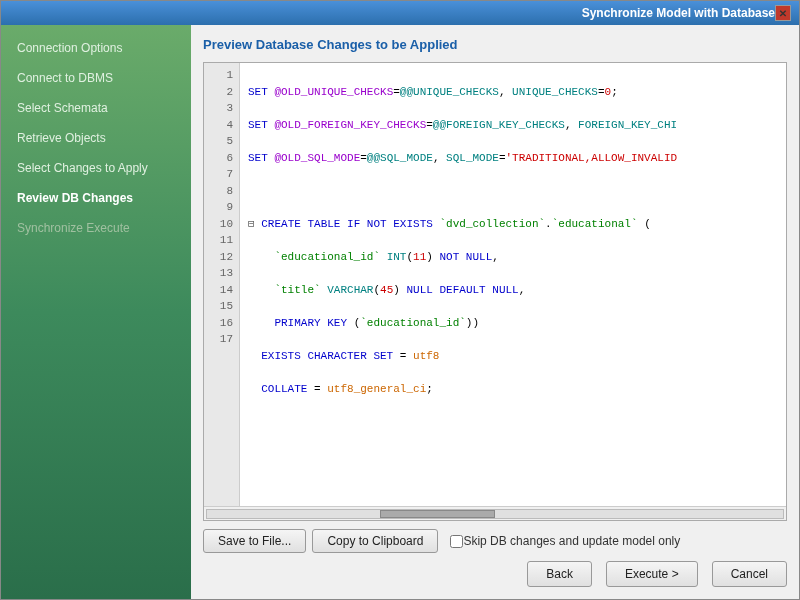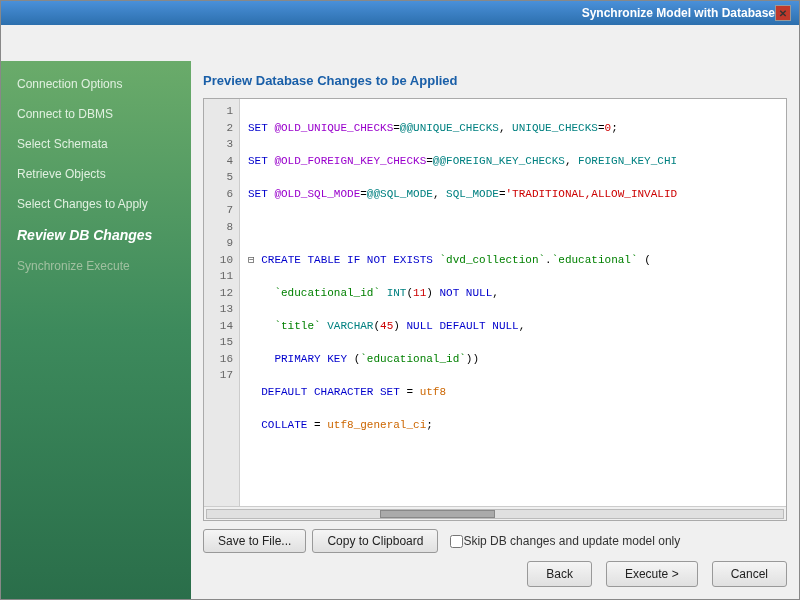--- a/index.html
+++ b/index.html
@@ -40,39 +40,37 @@
       font-size: 10px;
       display: flex;
       align-items: center;
       justify-content: center;
       cursor: pointer;
     }
     .content-area {
       display: flex;
       flex: 1;
       overflow: hidden;
-      margin-top: 36px;
     }
     .sidebar {
       width: 190px;
       background: linear-gradient(to bottom, #6aab6a, #3d8a5c, #2a6e4a);
       flex-shrink: 0;
       padding: 8px 0;
     }
     .sidebar-item {
       padding: 8px 16px;
       color: #e0f0e0;
       font-size: 12px;
       cursor: pointer;
     }
     .sidebar-item.active {
       color: white;
       font-weight: bold;
-      font-size: 14px;
-      font-style: italic;
+      font-size: 12px;
     }
     .sidebar-item.disabled {
       color: #a0c0a0;
     }
     .main-panel {
       flex: 1;
       display: flex;
       flex-direction: column;
       background: #f0f0f0;
       padding: 12px;
@@ -248,21 +246,21 @@
 
           <div class="code-content">
 <div class="code-line"><span class="kw-blue">SET</span> <span class="kw-var">@OLD_UNIQUE_CHECKS</span>=<span class="kw-teal">@@UNIQUE_CHECKS</span>, <span class="kw-teal">UNIQUE_CHECKS</span>=<span class="kw-str">0</span>;</div>
 <div class="code-line"><span class="kw-blue">SET</span> <span class="kw-var">@OLD_FOREIGN_KEY_CHECKS</span>=<span class="kw-teal">@@FOREIGN_KEY_CHECKS</span>, <span class="kw-teal">FOREIGN_KEY_CHI</span></div>
 <div class="code-line"><span class="kw-blue">SET</span> <span class="kw-var">@OLD_SQL_MODE</span>=<span class="kw-teal">@@SQL_MODE</span>, <span class="kw-teal">SQL_MODE</span>=<span class="kw-str">'TRADITIONAL,ALLOW_INVALID</span></div>
 <div class="code-line"></div>
 <div class="code-line"><span class="expand-icon">⊟</span> <span class="kw-blue">CREATE TABLE IF NOT EXISTS</span> <span class="kw-green">`dvd_collection`</span>.<span class="kw-green">`educational`</span> (</div>
 <div class="code-line">    <span class="kw-green">`educational_id`</span> <span class="kw-teal">INT</span>(<span class="kw-str">11</span>) <span class="kw-blue">NOT NULL</span>,</div>
 <div class="code-line">    <span class="kw-green">`title`</span> <span class="kw-teal">VARCHAR</span>(<span class="kw-str">45</span>) <span class="kw-blue">NULL DEFAULT NULL</span>,</div>
 <div class="code-line">    <span class="kw-blue">PRIMARY KEY</span> (<span class="kw-green">`educational_id`</span>))</div>
-<div class="code-line">  <span class="kw-blue">DEFAULT CHARACTER SET</span> = <span class="kw-orange">utf8</span></div>
+<div class="code-line">  <span class="kw-blue">EXISTS CHARACTER SET</span> = <span class="kw-orange">utf8</span></div>
 <div class="code-line">  <span class="kw-blue">COLLATE</span> = <span class="kw-orange">utf8_general_ci</span>;</div>
 <div class="code-line"></div>
 <div class="code-line"></div>
 
 
 
 
           </div>
         </div>
 

